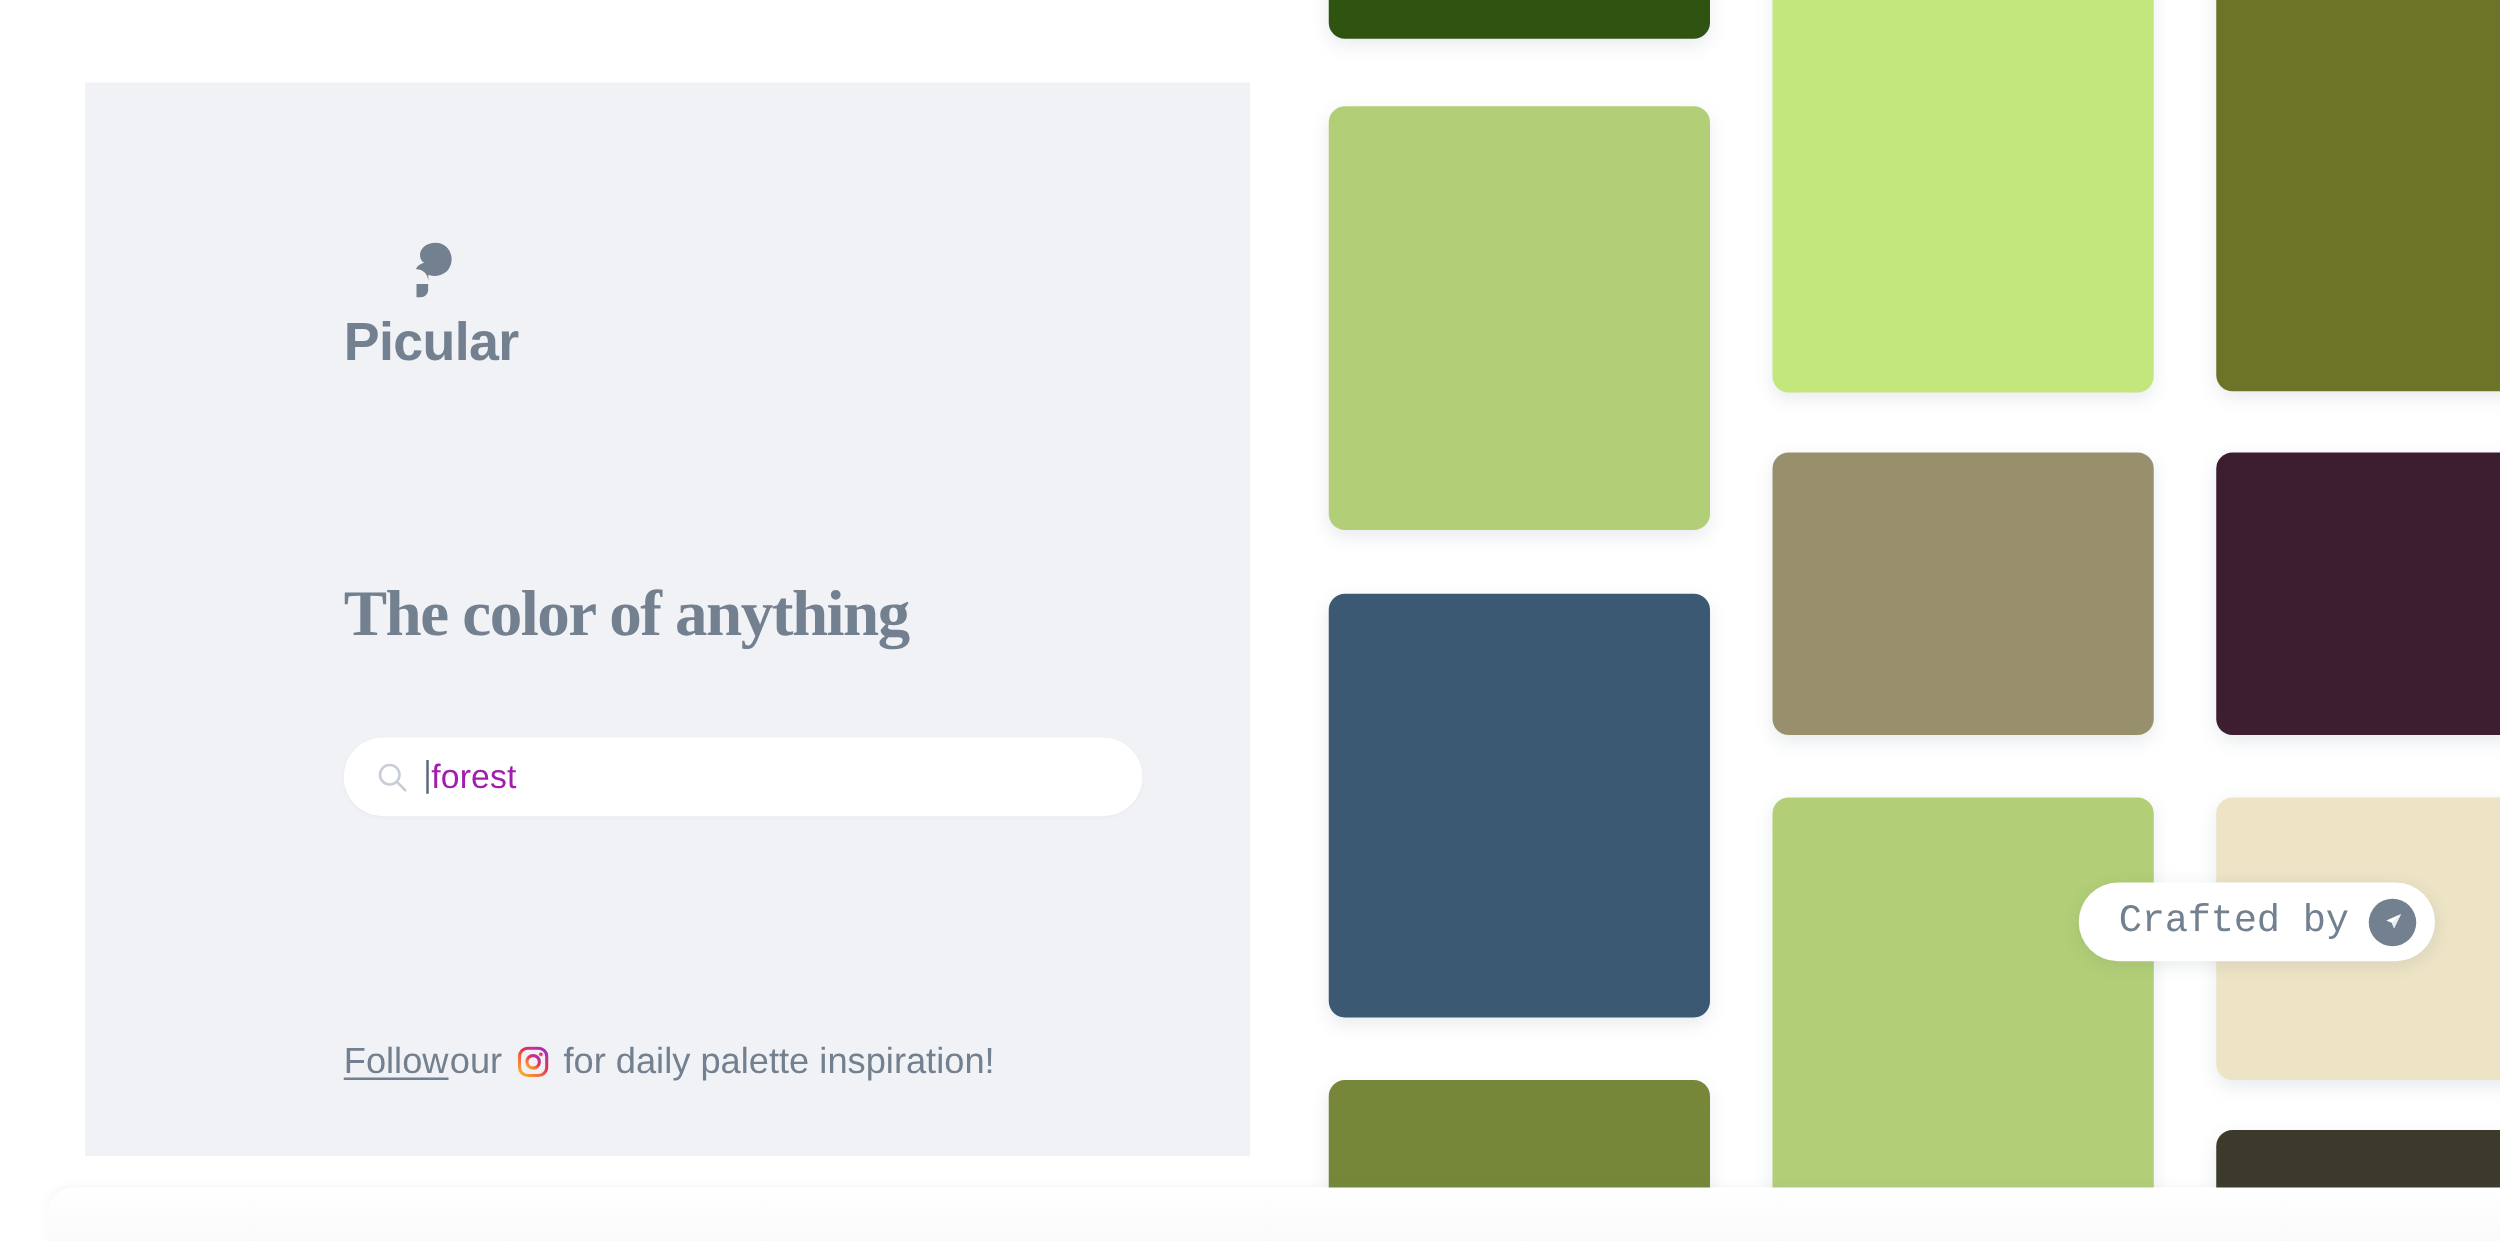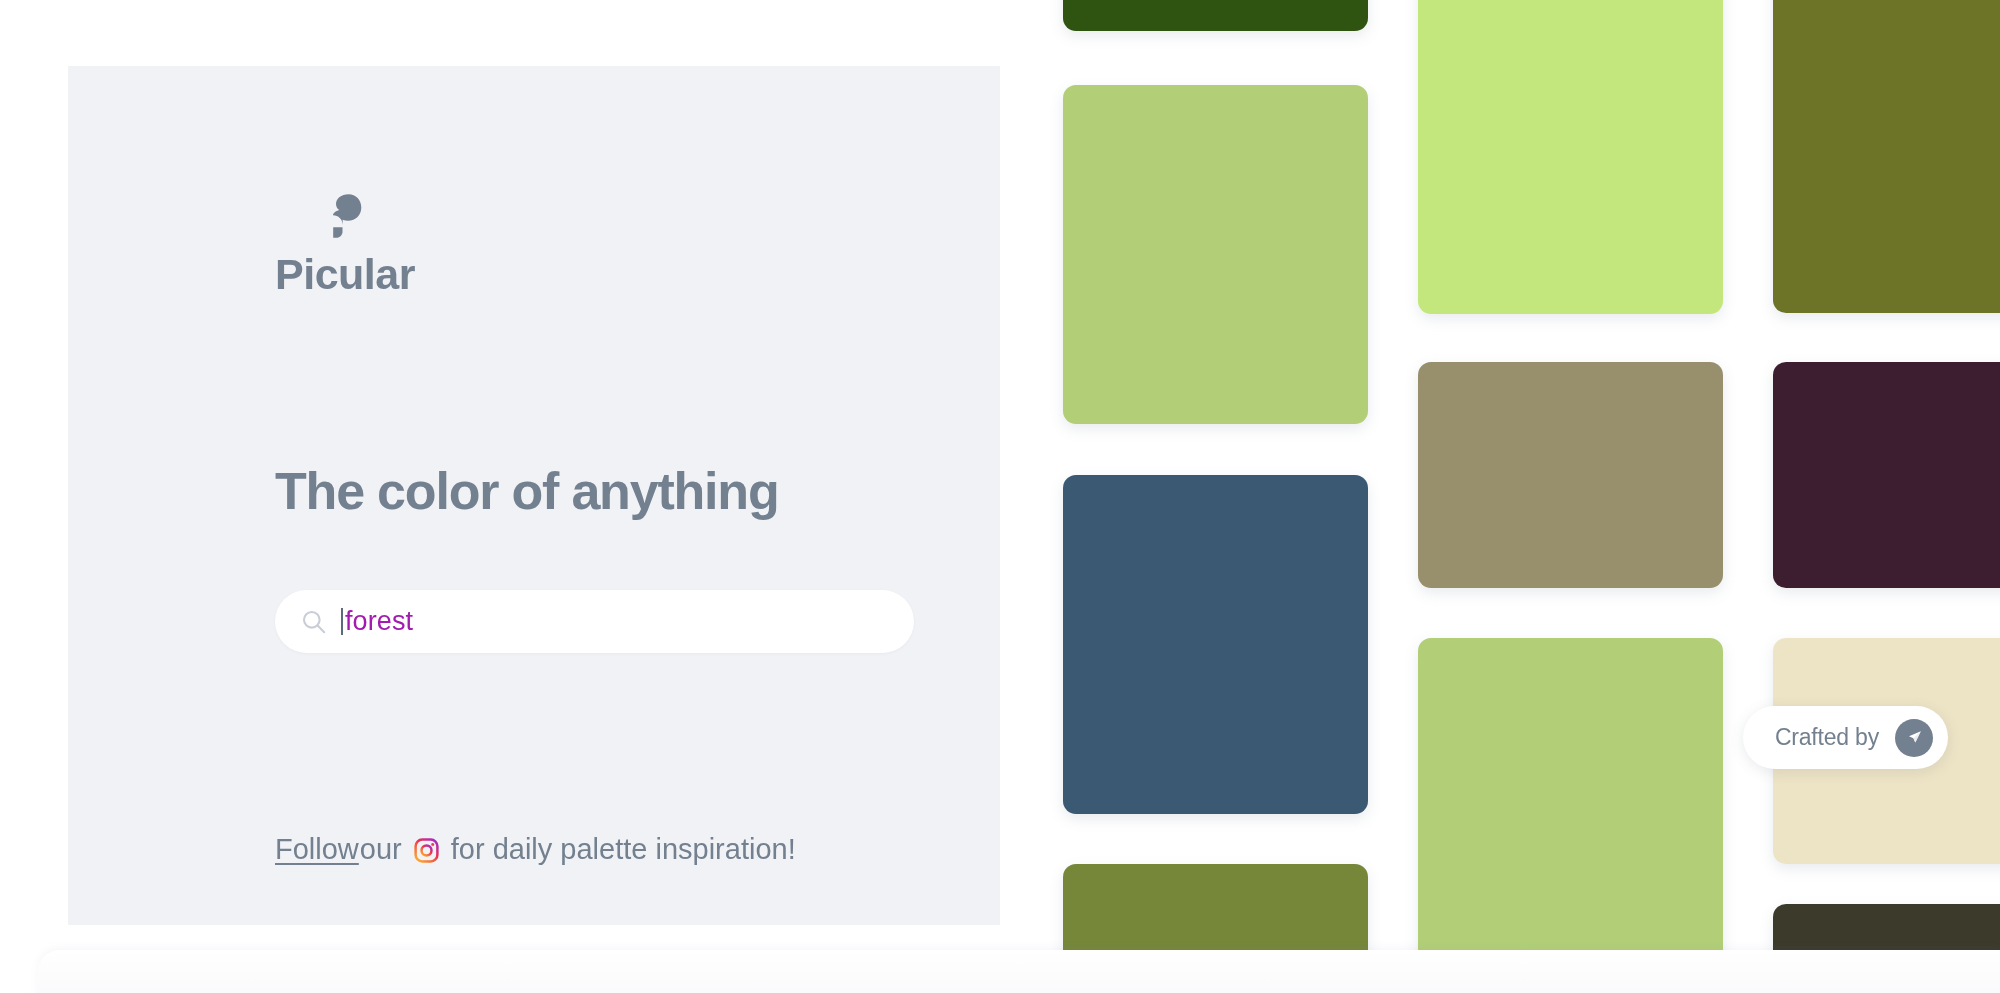--- a/index.html
+++ b/index.html
@@ -67,20 +67,21 @@
   .headline {
     position: absolute;
     left: 68px;
     top: 397px;
     font-size: 52px;
     font-weight: 700;
     color: #73808f;
     letter-spacing: -1.2px;
     line-height: 1.1;
     white-space: nowrap;
+    font-family: Liberation Serif, serif;
   }
 
   
   .search-wrap {
     position: absolute;
     left: 68px;
     top: 524px;
     width: 639px;
     height: 63px;
     background: #ffffff;
@@ -174,24 +175,25 @@
     background: #ffffff;
     border-radius: 32px;
     display: flex;
     align-items: center;
     padding: 0 15px 0 32px;
     gap: 16px;
     box-shadow: 0 3px 14px rgba(80,90,110,0.13);
     z-index: 40;
   }
   .crafted-text {
-    font-size: 23px;
+    font-size: 31px;
     color: #73808f;
     letter-spacing: -0.2px;
     white-space: nowrap;
+    font-family: Liberation Mono, monospace;
   }
   .crafted-badge {
     width: 38px;
     height: 38px;
     border-radius: 50%;
     background: #73808f;
     display: flex;
     align-items: center;
     justify-content: center;
     flex: 0 0 38px;

